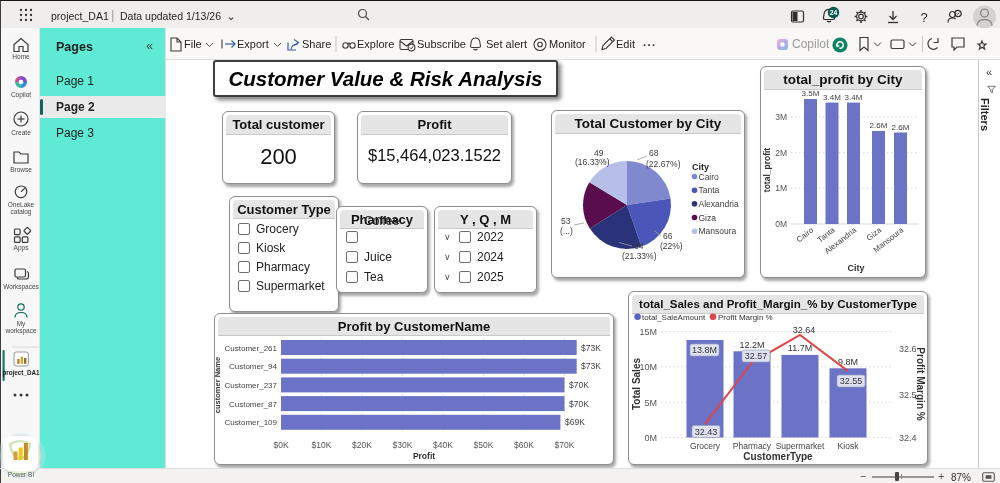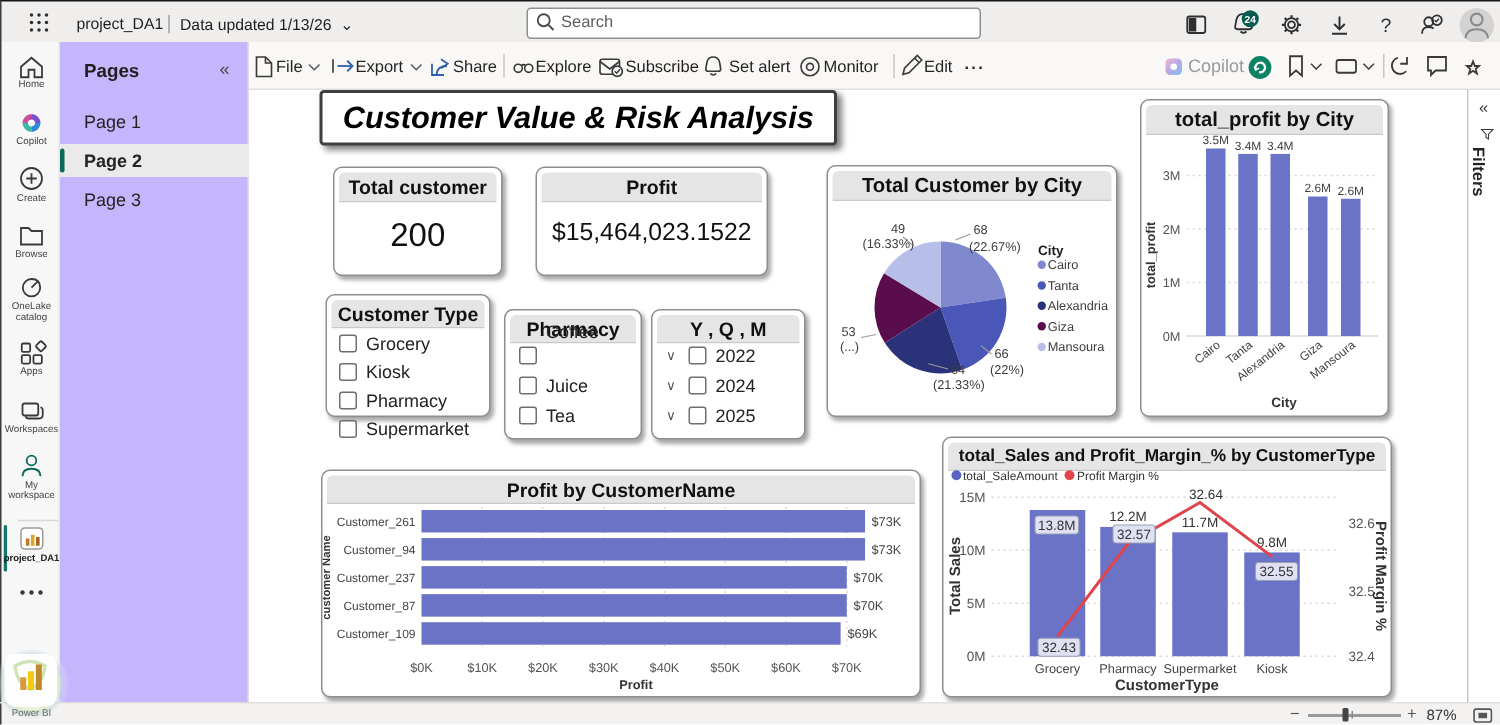--- a/index.html
+++ b/index.html
@@ -12,21 +12,21 @@
 #topbar .ttl{position:absolute;left:50px;top:8.5px;color:#1f1f1f;font-size:10.5px;}
 #topbar .sep{position:absolute;left:110px;top:6px;color:#a5a5a5;font-size:13px;}
 #topbar .upd{position:absolute;left:119px;top:8.5px;color:#1f1f1f;font-size:10.5px;}
 #searchbox{position:absolute;left:350px;top:4px;width:303px;height:21px;background:#ffffff;border:1px solid #8f8f8f;border-radius:3px;color:#5f5f5f;font-size:11px;line-height:19px;padding-left:22px;}
 
 #menubar{position:absolute;left:166px;top:28px;width:834px;height:32px;background:#f9f8f7;border-bottom:1px solid #e1dfdd;}
 
 #leftnav{position:absolute;left:0;top:28px;width:40px;height:440px;background:#f7f7f7;border-right:1px solid #e4e4e4;border-left:1px solid #3c3c3c;}
 #leftnav .lbl{font-size:6.5px;color:#444;line-height:7px;}
 
-#pages{position:absolute;left:40px;top:28px;width:126px;height:440px;background:#c4b5fd;border-right:1px solid #e1dfdd;}
+#pages{position:absolute;left:40px;top:28px;width:126px;height:440px;background:#5eead4;border-right:1px solid #e1dfdd;}
 #pages .hd{position:absolute;left:16px;top:12px;font-size:12.5px;font-weight:bold;color:#201f1e;}
 #pages .coll{position:absolute;right:12px;top:11px;font-size:12px;color:#444;}
 .pgitem{position:absolute;left:0;width:126px;height:22px;font-size:12px;color:#252423;line-height:22px;padding-left:16px;}
 .pgsel{background:#eaeaea;font-weight:bold;}
 .pgbar{position:absolute;left:0;top:3px;width:3px;height:16px;background:#0c695a;border-radius:2px;}
 
 #canvas{position:absolute;left:166px;top:60px;width:812px;height:408px;background:#fff;}
 
 #fstrip{position:absolute;left:978px;top:60px;width:22px;height:408px;background:#fff;border-left:1px solid #c9c9c9;}
 #fstrip .vert{position:absolute;left:12px;top:38px;font-size:11px;font-weight:bold;color:#252423;transform:rotate(90deg);transform-origin:left top;white-space:nowrap;}
@@ -54,21 +54,21 @@
   <div class="card" style="left:222px;top:111px;width:113px;height:73px;">
     <div class="chd" style="font-size:13px;line-height:20px;">Total customer</div>
     <div style="position:absolute;left:0;right:0;top:32px;text-align:center;font-size:22px;color:#111;">200</div>
   </div>
 
   <div class="card" style="left:357px;top:111px;width:155px;height:73px;">
     <div class="chd" style="font-size:13px;line-height:20px;">Profit</div>
     <div style="position:absolute;left:0;right:0;top:34px;text-align:center;font-size:16.5px;color:#111;">$15,464,023.1522</div>
   </div>
 
-  <div class="card" style="left:217px;top:196px;width:110px;height:82px;text-decoration:underline;">
+  <div class="card" style="left:229px;top:196px;width:110px;height:116px;text-decoration:underline;">
     <div class="chd" style="font-size:13px;line-height:19px;height:19px;">Customer Type</div>
     <div class="cbx" style="left:8px;top:26px;"></div>
       <div class="slbl" style="left:26px;top:25px;">Grocery</div>
     <div class="cbx" style="left:8px;top:45px;"></div>
       <div class="slbl" style="left:26px;top:44px;">Kiosk</div>
     <div class="cbx" style="left:8px;top:64px;"></div>
       <div class="slbl" style="left:26px;top:63px;">Pharmacy</div>
     <div class="cbx" style="left:8px;top:83px;"></div>
       <div class="slbl" style="left:26px;top:82px;">Supermarket</div>
   </div>
@@ -297,21 +297,20 @@
           <circle cx="7" cy="7" r="1.15"></circle>
           <circle cx="12" cy="7" r="1.15"></circle>
           <circle cx="2" cy="12" r="1.15"></circle>
           <circle cx="7" cy="12" r="1.15"></circle>
           <circle cx="12" cy="12" r="1.15"></circle>
         </g>
     </svg>
     <div class="ttl">project_DA1</div>
     <div class="sep">|</div>
     <div class="upd">Data updated 1/13/26&nbsp;&nbsp;⌄</div>
-    <div id="searchbox">Search</div>
     <svg width="14" height="14" style="left:356px;top:7px;" viewBox="0 0 14 14">
         <circle cx="5.5" cy="5.5" r="4" fill="none" stroke="#4a4a4a" stroke-width="1.2"></circle>
         <line x1="8.5" y1="8.5" x2="12" y2="12" stroke="#4a4a4a" stroke-width="1.2"></line>
       </svg>
     <svg width="230" height="28" style="left:770px;top:0;" viewBox="0 0 230 28">
 
       <rect x="20.5" y="10" width="12" height="11" rx="1.5" fill="none" stroke="#2f2f2f" stroke-width="1.2"></rect>
       <rect x="21.5" y="11" width="5" height="9" fill="#2f2f2f"></rect>
 
       <path d="M54 18.5 q-1.6,0 -1.6,-1.6 l0.9,-5 q0.9,-3.6 4.7,-3.6 q3.8,0 4.7,3.6 l0.9,5 q0,1.6 -1.6,1.6 Z" fill="none" stroke="#2f2f2f" stroke-width="1.2"></path>

